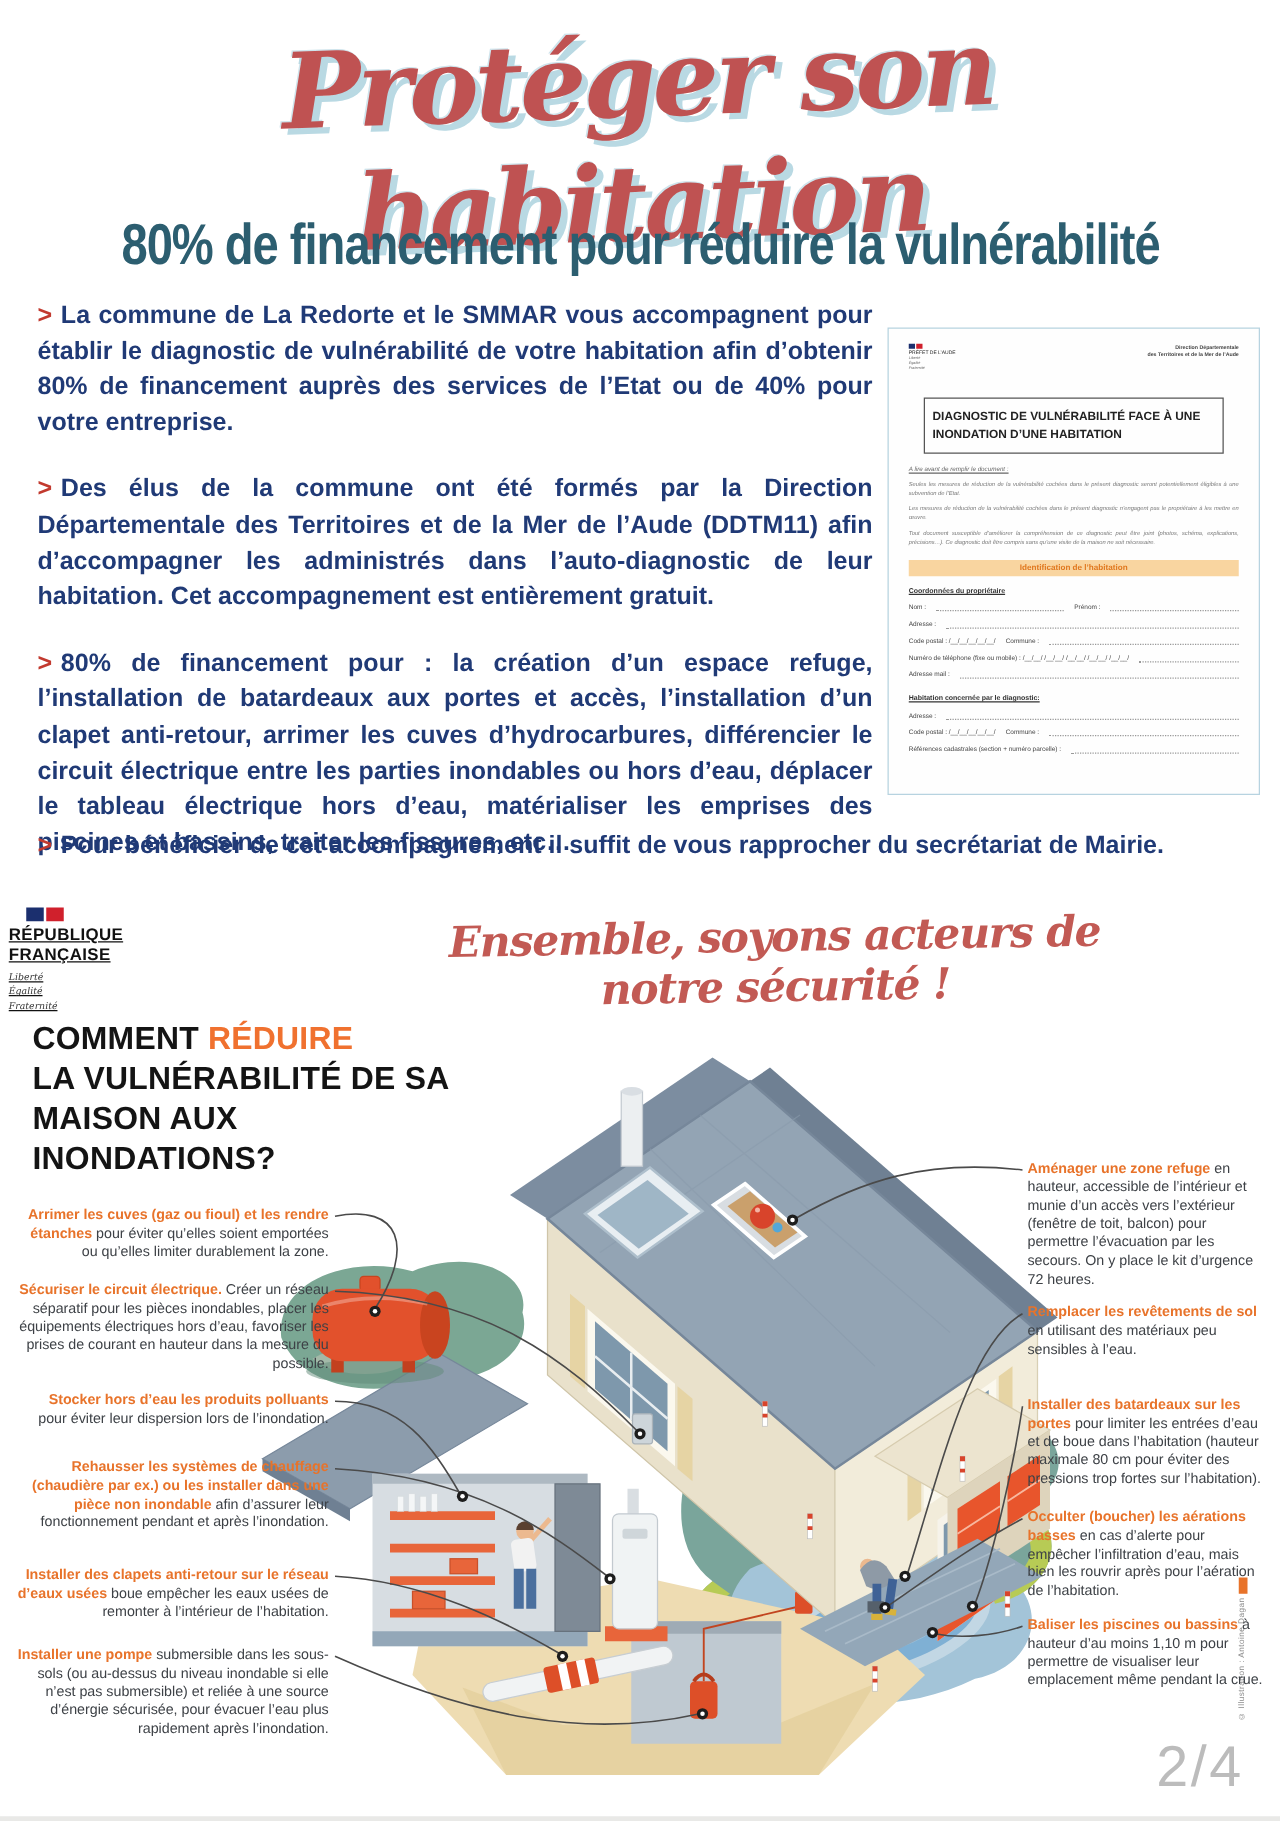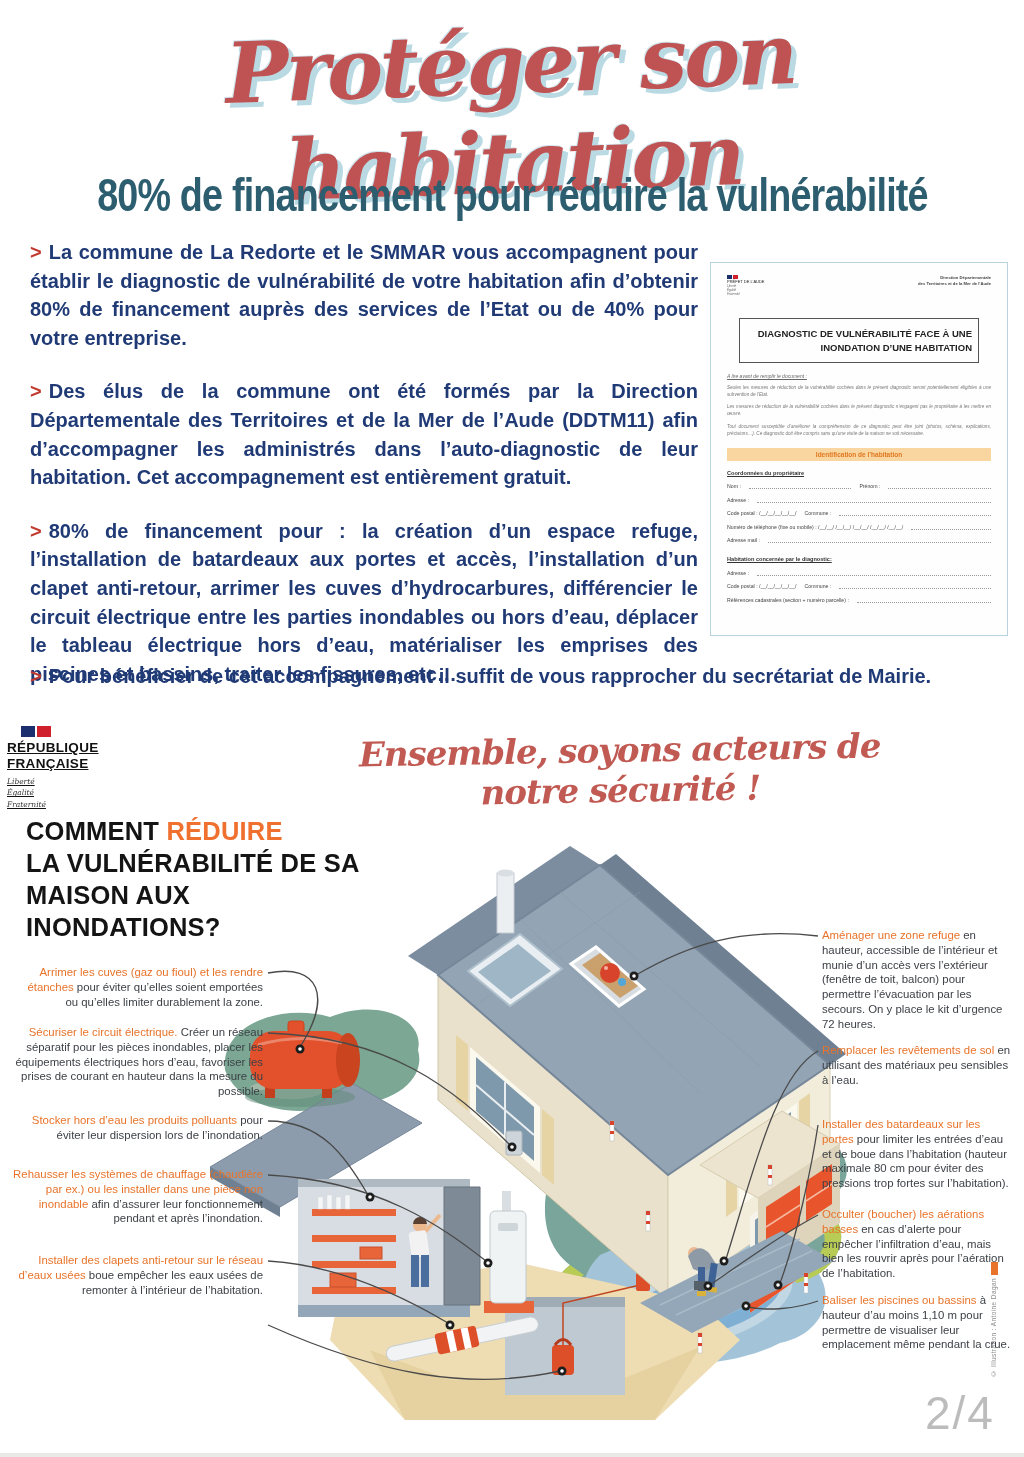--- a/index.html
+++ b/index.html
@@ -29,21 +29,21 @@
   .form-doc{position:absolute;left:710px;top:262px;width:298px;height:374px;
     border:1.5px solid #b7d3e0;background:#fefefe;box-sizing:border-box;
     padding:12px 16px;color:#555;}
   .form-head{display:flex;justify-content:space-between;align-items:flex-start;}
   .mini-logo{font-size:4px;color:#222;line-height:1.2;}
   .mini-flag{display:flex;gap:1px;margin-bottom:1px;}
   .mini-flag i{display:block;width:5px;height:4px;}
   .mini-motto{font-size:3px;color:#666;font-style:italic;line-height:1.3;}
   .form-dept{font-size:4.2px;color:#444;text-align:right;line-height:1.4;font-weight:bold;}
   .form-title{border:1px solid #555;margin:22px 12px 8px;padding:8px 6px;
-    text-align:right;font-weight:bold;font-size:9.5px;color:#222;line-height:1.4;}
+    text-align:left;font-weight:bold;font-size:9.5px;color:#222;line-height:1.4;}
   .form-note{font-size:5px;font-style:italic;text-decoration:underline;color:#666;margin-top:10px;}
   .form-para{font-size:4.6px;font-style:italic;color:#777;margin-top:5px;
     text-align:justify;line-height:1.55;}
   .form-banner{background:#f9d5a0;color:#e0781f;font-weight:bold;font-size:6.5px;
     text-align:center;padding:3px 0;margin:11px 0 9px;}
   .form-sec{font-size:5.6px;font-weight:bold;text-decoration:underline;color:#333;margin:8px 0 2px;}
   .form-row{display:flex;gap:8px;font-size:5.2px;color:#444;margin-top:7.5px;align-items:flex-end;}
   .form-row .lbl{white-space:nowrap;}
   .form-row .fill{flex:1;border-bottom:0.5px dotted #999;height:5px;}
 
@@ -58,21 +58,21 @@
     font-family:"DejaVu Serif",serif;font-style:italic;font-weight:bold;
     font-size:34px;color:#c25a54;letter-spacing:-1px;transform:rotate(-1deg);}
 
   
   .infographic{position:absolute;left:0;top:810px;width:873px;height:647px;}
   .ig-heading{position:absolute;left:26px;top:6px;width:390px;z-index:5;
     font-size:25.5px;font-weight:800;color:#141414;line-height:1.25;letter-spacing:.2px;}
   .ig-heading .hl{color:#f0712f;}
   .ig-svg{position:absolute;left:0;top:25px;}
   .co{position:absolute;font-size:11.4px;line-height:1.3;color:#3d4146;z-index:4;}
-  .co .lead{color:#e8732a;font-weight:normal;margin-top:23px;}
+  .co .lead{color:#e8732a;font-weight:bold;margin-top:23px;}
   .co .lead::after{content:" ";}
   .co-left{left:13px;width:250px;text-align:right;}
   .co-right{left:822px;width:192px;text-align:left;}
   .credit{position:absolute;left:990px;top:468px;writing-mode:vertical-rl;
     transform:rotate(180deg);font-size:6.5px;color:#8a8a8a;letter-spacing:.4px;}
   .credit-block{position:absolute;left:991px;top:452px;width:7px;height:13px;background:#e8732a;}
 
   
   .page-num{position:absolute;left:925px;top:1386px;font-size:46px;color:#bcbcbc;
     letter-spacing:2px;}
@@ -440,20 +440,21 @@
             <circle cx="746" cy="471" r="1.8" fill="#ffffff"></circle>
           </g>
       </g>
     </svg>
 
     <div class="co co-left" style="top:155px"><span class="lead">Arrimer les cuves (gaz ou fioul) et les rendre étanches</span><span>pour éviter qu’elles soient emportées ou qu’elles limiter durablement la zone.</span></div>
     <div class="co co-left" style="top:215px"><span class="lead">Sécuriser le circuit électrique.</span><span>Créer un réseau séparatif pour les pièces inondables, placer les équipements électriques hors d’eau, favoriser les prises de courant en hauteur dans la mesure du possible.</span></div>
     <div class="co co-left" style="top:303px"><span class="lead">Stocker hors d’eau les produits polluants</span><span>pour éviter leur dispersion lors de l’inondation.</span></div>
     <div class="co co-left" style="top:357px"><span class="lead">Rehausser les systèmes de chauffage (chaudière par ex.) ou les installer dans une pièce non inondable</span><span>afin d’assurer leur fonctionnement pendant et après l’inondation.</span></div>
     <div class="co co-left" style="top:443px"><span class="lead">Installer des clapets anti-retour sur le réseau d’eaux usées</span><span>boue empêcher les eaux usées de remonter à l’intérieur de l’habitation.</span></div>
+    <div class="co co-left" style="top:507px"><span class="lead">Installer une pompe</span><span>submersible dans les sous-sols (ou au-dessus du niveau inondable si elle n’est pas submersible) et reliée à une source d’énergie sécurisée, pour évacuer l’eau plus rapidement après l’inondation.</span></div>
 
     <div class="co co-right" style="top:118px"><span class="lead">Aménager une zone refuge</span><span>en hauteur, accessible de l’intérieur et munie d’un accès vers l’extérieur (fenêtre de toit, balcon) pour permettre l’évacuation par les secours. On y place le kit d’urgence 72 heures.</span></div>
     <div class="co co-right" style="top:233px"><span class="lead">Remplacer les revêtements de sol</span><span>en utilisant des matériaux peu sensibles à l’eau.</span></div>
     <div class="co co-right" style="top:307px"><span class="lead">Installer des batardeaux sur les portes</span><span>pour limiter les entrées d’eau et de boue dans l’habitation (hauteur maximale 80 cm pour éviter des pressions trop fortes sur l’habitation).</span></div>
     <div class="co co-right" style="top:397px"><span class="lead">Occulter (boucher) les aérations basses</span><span>en cas d’alerte pour empêcher l’infiltration d’eau, mais bien les rouvrir après pour l’aération de l’habitation.</span></div>
     <div class="co co-right" style="top:483px"><span class="lead">Baliser les piscines ou bassins</span><span>à hauteur d’au moins 1,10 m pour permettre de visualiser leur emplacement même pendant la crue.</span></div>
 
     <div class="credit-block"></div>
     <div class="credit">© Illustration : Antoine Dagan</div>
   </div>

